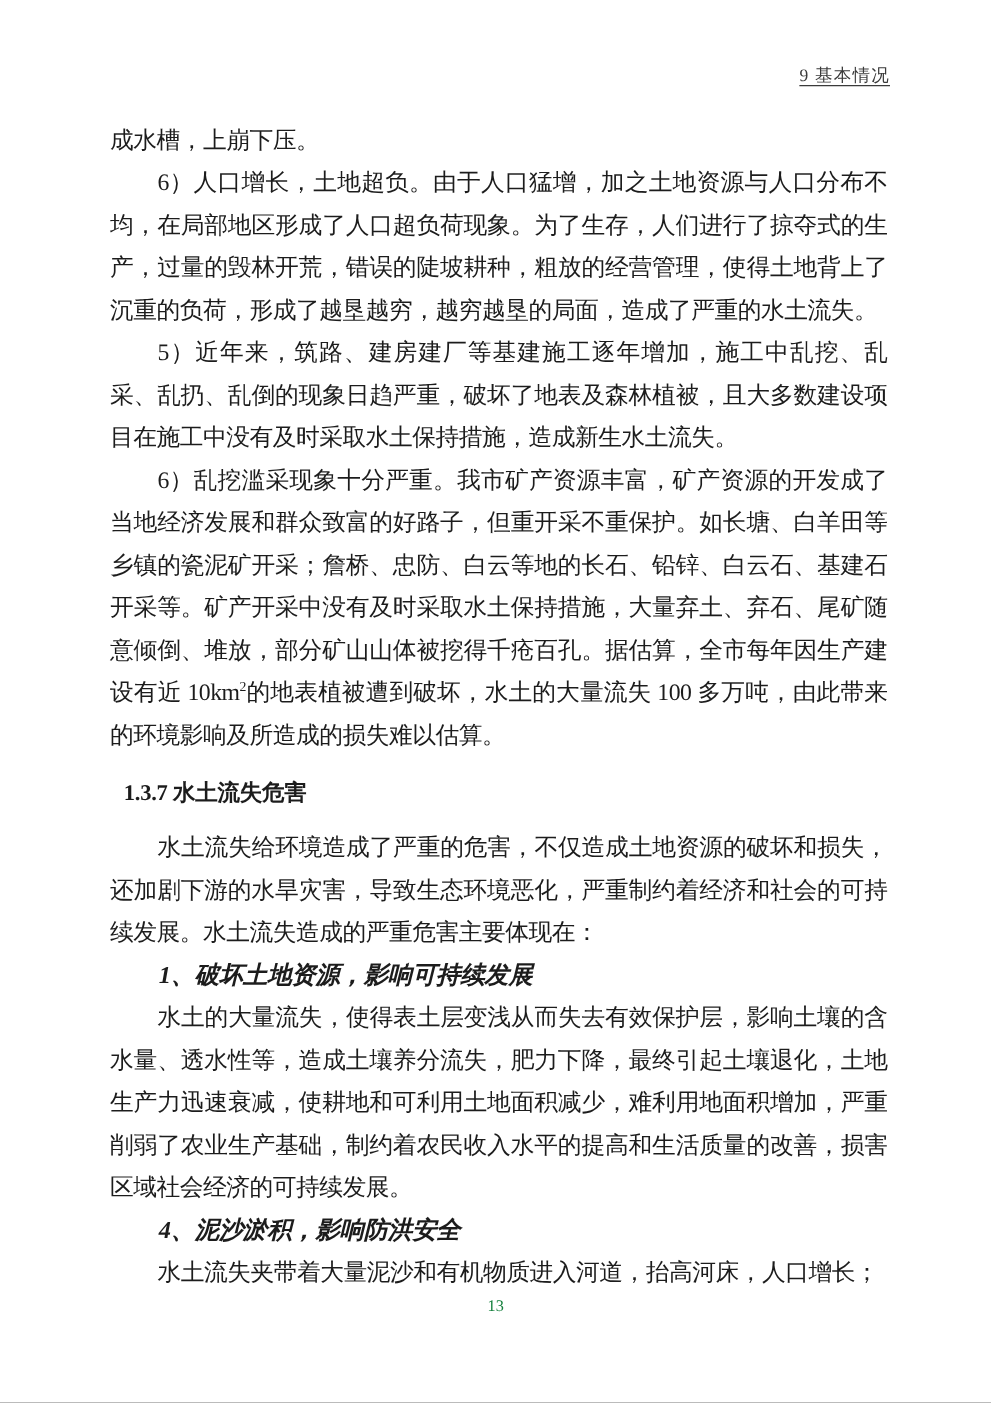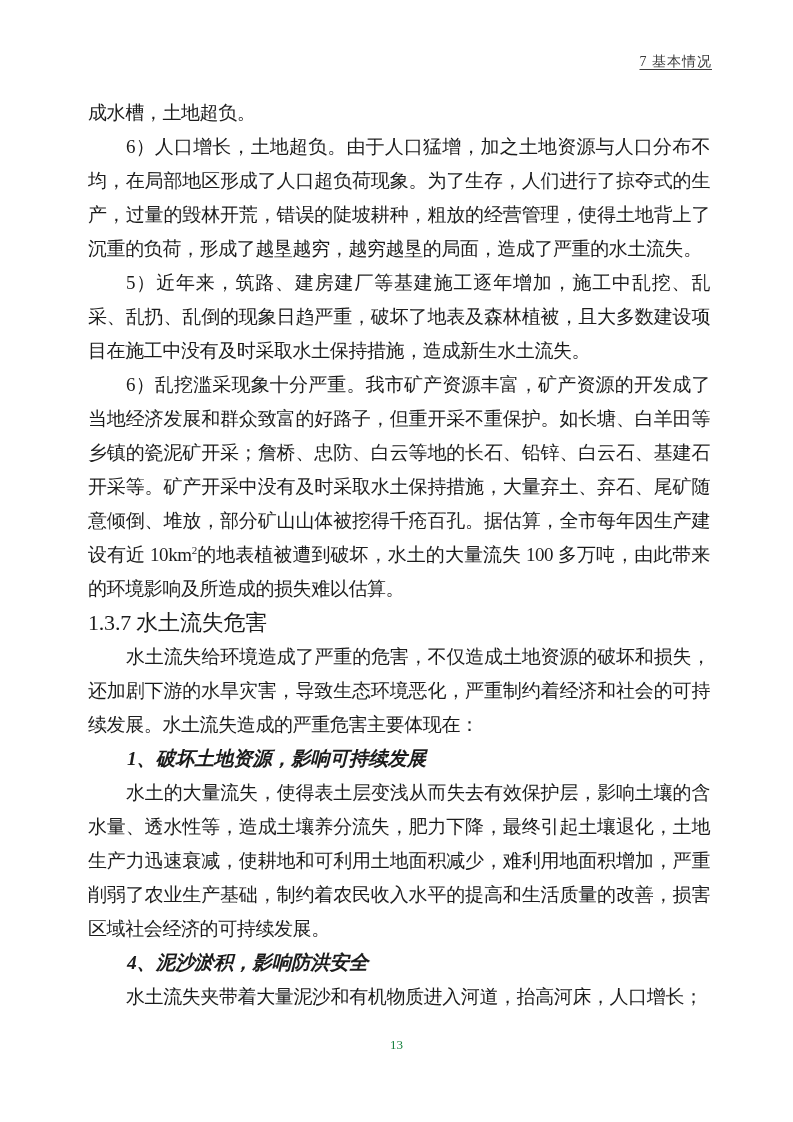--- a/index.html
+++ b/index.html
@@ -44,24 +44,24 @@
     font-size: 19px;
     line-height: 34px;
     letter-spacing: -0.4px;
     text-align: justify;
     text-justify: inter-character;
   }
   .para.indent {
     text-indent: 2em;
   }
   .heading {
-    margin: 0;
-    font-size: 22px;
+    margin: 11px;
+    font-size: 18px;
     line-height: 34px;
-    font-weight: normal;
+    font-weight: bold;
     letter-spacing: -0.2px;
   }
   .subheading {
     margin: 0;
     font-size: 19.5px;
     line-height: 34px;
     font-weight: bold;
     text-indent: 2em;
     letter-spacing: -0.2px;
     font-style: italic;
@@ -81,26 +81,26 @@
     line-height: 18px;
     color: #15803d;
   }
 </style>
 </head>
 <body>
 
 <div class="page">
 
   <div class="page-header">
-    <span class="header-title">7  基本情况</span>
+    <span class="header-title">9  基本情况</span>
   </div>
 
   <div class="doc-body">
 
-    <p class="para">成水槽，土地超负。</p>
+    <p class="para">成水槽，上崩下压。</p>
 
     <p class="para indent">6）人口增长，土地超负。由于人口猛增，加之土地资源与人口分布不均，在局部地区形成了人口超负荷现象。为了生存，人们进行了掠夺式的生产，过量的毁林开荒，错误的陡坡耕种，粗放的经营管理，使得土地背上了沉重的负荷，形成了越垦越穷，越穷越垦的局面，造成了严重的水土流失。</p>
 
     <p class="para indent">5）近年来，筑路、建房建厂等基建施工逐年增加，施工中乱挖、乱采、乱扔、乱倒的现象日趋严重，破坏了地表及森林植被，且大多数建设项目在施工中没有及时采取水土保持措施，造成新生水土流失。</p>
 
     <p class="para indent"><span>6）乱挖滥采现象十分严重。我市矿产资源丰富，矿产资源的开发成了当地经济发展和群众致富的好路子，但重开采不重保护。如长塘、白羊田等乡镇的瓷泥矿开采；詹桥、忠防、白云等地的长石、铅锌、白云石、基建石开采等。矿产开采中没有及时采取水土保持措施，大量弃土、弃石、尾矿随意倾倒、堆放，部分矿山山体被挖得千疮百孔。据估算，全市每年因生产建设有近 10km</span><sup class="unit-sup">2</sup><span>的地表植被遭到破坏，水土的大量流失 100 多万吨，由此带来的环境影响及所造成的损失难以估算。</span></p>
 
     <h3 class="heading">1.3.7 水土流失危害</h3>
 
     <p class="para indent">水土流失给环境造成了严重的危害，不仅造成土地资源的破坏和损失，还加剧下游的水旱灾害，导致生态环境恶化，严重制约着经济和社会的可持续发展。水土流失造成的严重危害主要体现在：</p>

